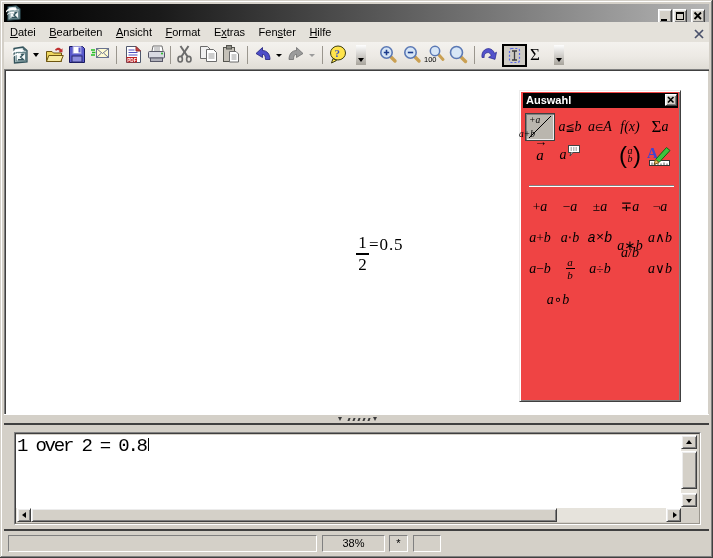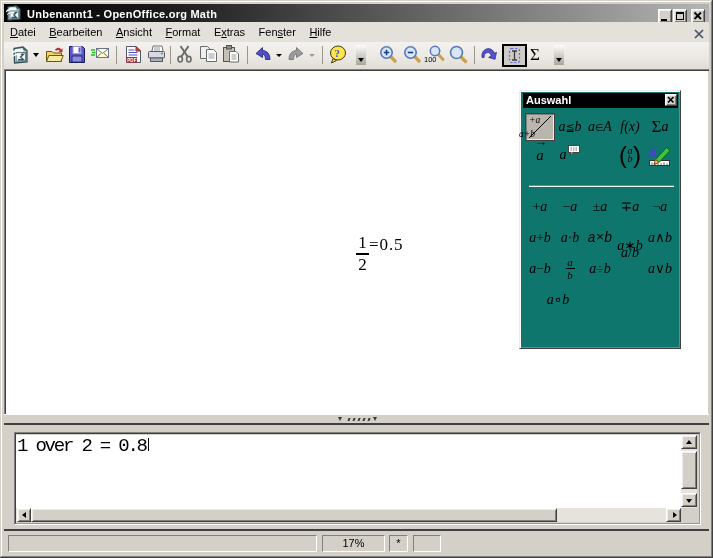--- a/index.html
+++ b/index.html
@@ -60,21 +60,21 @@
 .sbtn { position:absolute; background:#d4d0c8; border:1px solid; border-color:#ffffff #404040 #404040 #ffffff; box-shadow:inset 1px 1px 0 #ececec, inset -1px -1px 0 #808080; }
 #vscroll { left:681px; top:435px; width:16px; height:73px; background:#e6e3dc; }
 #vthumb { left:681px; top:451px; width:16px; height:38px; }
 #hscroll { left:16px; top:508px; width:665px; height:14px; background:#e6e3dc; }
 #hthumb { left:31px; top:508px; width:526px; height:14px; }
 #corner { left:681px; top:508px; width:16px; height:14px; background:#d4d0c8; }
 .spanel { position:absolute; top:535px; height:17px; background:#d4d0c8; border:1px solid; border-color:#808080 #ffffff #ffffff #808080; font-size:11px; color:#000; text-align:center; line-height:15px; }
 #st-line1 { left:4px; top:529px; width:705px; height:2px; background:#404040; }
 
 
-#auswahl { left:519px; top:90px; width:162px; height:259px; background:#0f766e; border:1px solid; border-color:#ececec #404040 #404040 #ececec; box-shadow:inset 1px 1px 0 #ffffff, inset -1px -1px 0 #808080; }
+#auswahl { left:519px; top:90px; width:162px; height:312px; background:#ef4444; border:1px solid; border-color:#ececec #404040 #404040 #ececec; box-shadow:inset 1px 1px 0 #ffffff, inset -1px -1px 0 #808080; }
 #aus-title { position:absolute; left:3px; top:2px; width:155px; height:15px; background:#000000; color:#fff; font-size:11px; font-weight:bold; line-height:15px; padding-left:3px; }
 #aus-close { position:absolute; right:3px; top:2.5px; width:12px; height:12px; background:#d4d0c8; border:1px solid; border-color:#ffffff #404040 #404040 #ffffff; box-shadow:inset 1px 1px 0 #ececec, inset -1px -1px 0 #808080; font-size:9px; line-height:10px; text-align:center; font-weight:bold; }
 .mf { font-family:"Liberation Serif", serif; font-style:italic; }
 .op { font-style:normal; font-size:13.5px; }
 .acell { position:absolute; width:30px; height:28px; display:flex; align-items:center; justify-content:center; font-size:14px; color:#000; }
 .opcell { position:absolute; width:30px; height:31px; display:flex; align-items:center; justify-content:center; font-size:14px; color:#000; }
 #aus-sep { position:absolute; left:9px; top:94px; width:145px; height:2px; border-top:1px solid #808080; border-bottom:1px solid #ffffff; }
 #selbtn { position:absolute; left:5px; top:22px; width:30px; height:28px; background:#bab6ae; border:1px solid #404040; box-shadow:inset 1px 1px 0 #808080, inset -1px -1px 0 #ececec; font-size:9.5px; font-family:"Liberation Serif", serif; font-style:italic; }
 </style>
 </head>
@@ -95,21 +95,20 @@
           <stop offset="1" stop-color="#8aa4aa"></stop>
         </linearGradient>
       </defs>
     <path d="M2 2 L10 1 L14 4 L14 14 L2 15 Z" fill="url(#tg1)" stroke="#32525a" stroke-width="1.2"></path>
     <path d="M10 1 L14 4 L10 4.5 Z" fill="#4a676e"></path>
     <rect x="4" y="6" width="8.5" height="7.5" fill="#f4f8f8" stroke="#5b7c82" stroke-width="0.8"></rect>
     <path d="M5.5 7.5 h5 l-2.6 2.6 2.6 2.4 h-5" fill="none" stroke="#35565e" stroke-width="1.3"></path>
     <path d="M0 6 C3 2.5, 8 2, 11.5 4 L9 5.5 C6 4.5, 3 5, 0 7.5 Z" fill="#ffffff"></path>
     <path d="M1 9 C4 6.5, 7 6.3, 9 7 L7.5 8.2 C5 7.8, 3 8.3, 1 10 Z" fill="#ffffff"></path>
   </svg>
-  <div class="abs" id="title-text">Unbenannt1 - OpenOffice.org Math</div>
   <div class="tbtn" id="btn-min">
       <div style="position:absolute;left:2px;top:9px;width:6px;height:2px;background:#000"></div>
     </div>
   <div class="tbtn" id="btn-max">
       <div style="position:absolute;left:2px;top:2px;width:8px;height:8px;border:1px solid #000;border-top-width:2px"></div>
     </div>
   <div class="tbtn" id="btn-close">
       <svg width="12" height="12" viewBox="0 0 12 12" style="position:absolute;left:0;top:0">
         <path d="M2.5 2.5 L9 9 M9 2.5 L2.5 9" stroke="#000" stroke-width="1.8"></path>
       </svg>
@@ -310,21 +309,21 @@
     <div style="position:absolute;left:4px;top:3px;width:0;height:0;border-top:3.5px solid transparent;border-bottom:3.5px solid transparent;border-right:4px solid #000"></div>
   </div>
 <div class="sbtn" id="hthumb"></div>
 <div class="sbtn" id="hright" style="left:666px; top:508px; width:15px; height:14px;">
     <div style="position:absolute;left:6px;top:3px;width:0;height:0;border-top:3.5px solid transparent;border-bottom:3.5px solid transparent;border-left:4px solid #000"></div>
   </div>
 <div class="abs" id="corner"></div>
 
 <div class="abs" id="st-line1"></div>
 <div class="spanel" style="left:8px; width:309px;"></div>
-<div class="spanel" style="left:322px; width:63px;">17%</div>
+<div class="spanel" style="left:322px; width:63px;">38%</div>
 <div class="spanel" style="left:389px; width:19px;">*</div>
 <div class="spanel" style="left:413px; width:28px;"></div>
 
 <div class="abs" id="auswahl">
   <div id="aus-title">Auswahl</div>
   <div id="aus-close">
       <svg width="10" height="10" viewBox="0 0 10 10" style="position:absolute;left:0;top:0">
         <path d="M2 2 L7.5 7.5 M7.5 2 L2 7.5" stroke="#000" stroke-width="1.6"></path>
       </svg>
     </div>

